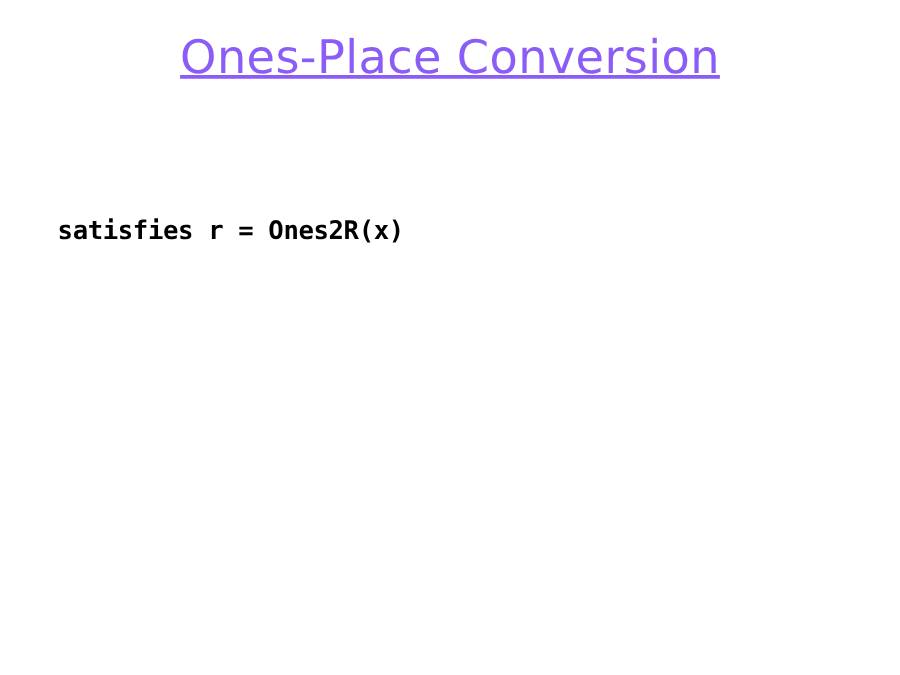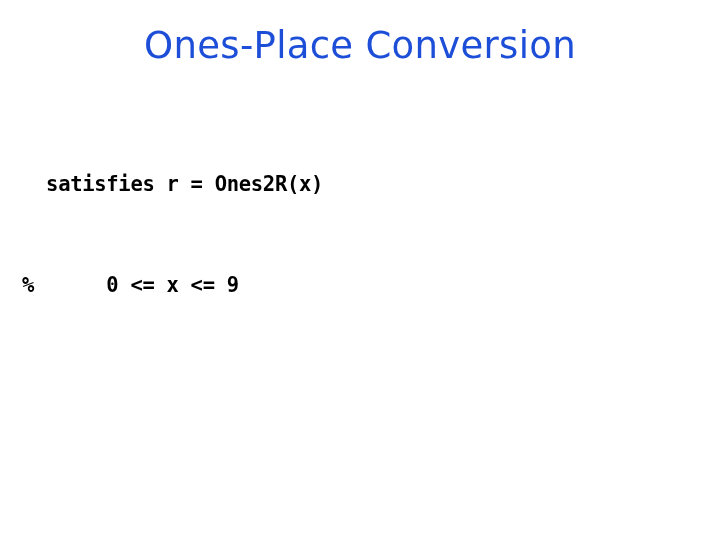--- a/index.html
+++ b/index.html
@@ -19,27 +19,28 @@
     width: 720px;
     height: 540px;
     background: #ffffff;
   }
   #slide-title {
     position: absolute;
     left: 0;
     top: 24px;
     width: 720px;
     text-align: center;
-    color: #1d4ed8;
+    color: #8b5cf6;
     font-family: "DejaVu Sans", sans-serif;
     font-size: 37px;
     font-weight: 400;
     letter-spacing: 0.3px;
     line-height: 44px;
     white-space: nowrap;
+    text-decoration: underline;
     -webkit-font-smoothing: none;
   }
   #code-block {
     position: absolute;
     left: 22px;
     top: 100px;
     width: 690px;
     font-family: "DejaVu Sans Mono", "Liberation Mono", monospace;
     font-size: 20.5px;
     font-weight: bold;
@@ -56,21 +57,20 @@
 </style>
 </head>
 <body>
 
 <div id="slide">
 
   <div id="slide-title">Ones-Place Conversion</div>
 
   <div id="code-block">
     <span class="code-line">  satisfies r = Ones2R(x)</span>
-    <span class="code-line">%      0 &lt;= x &lt;= 9</span>
     
     
     
     
     
     
     
     
     
   </div>

